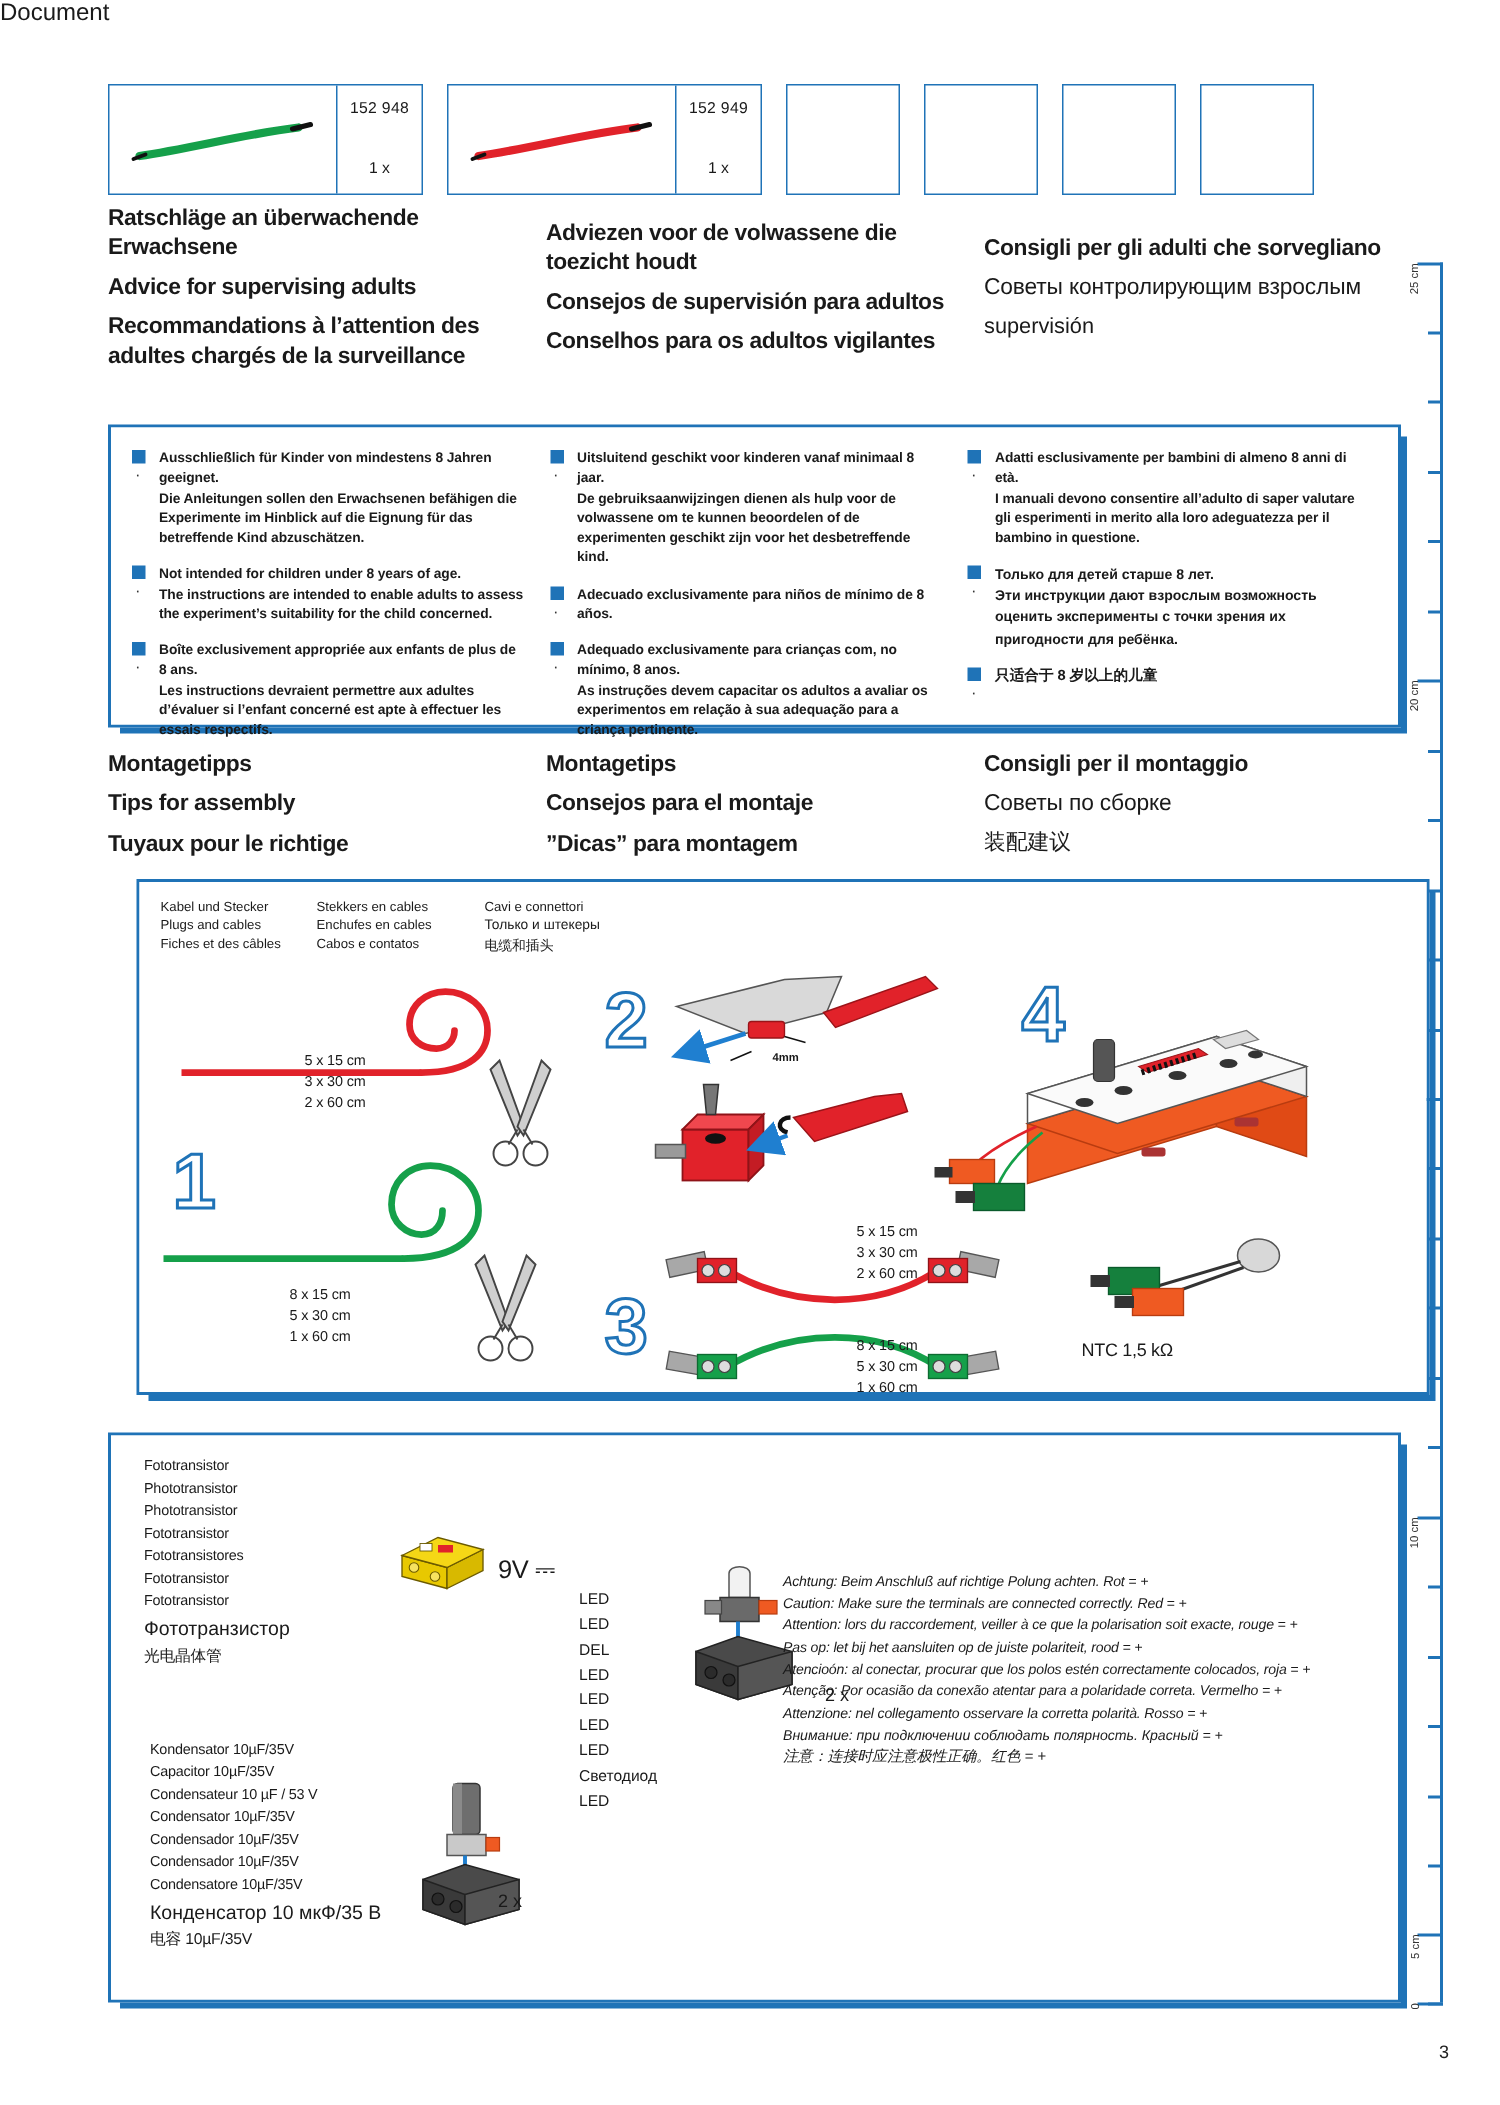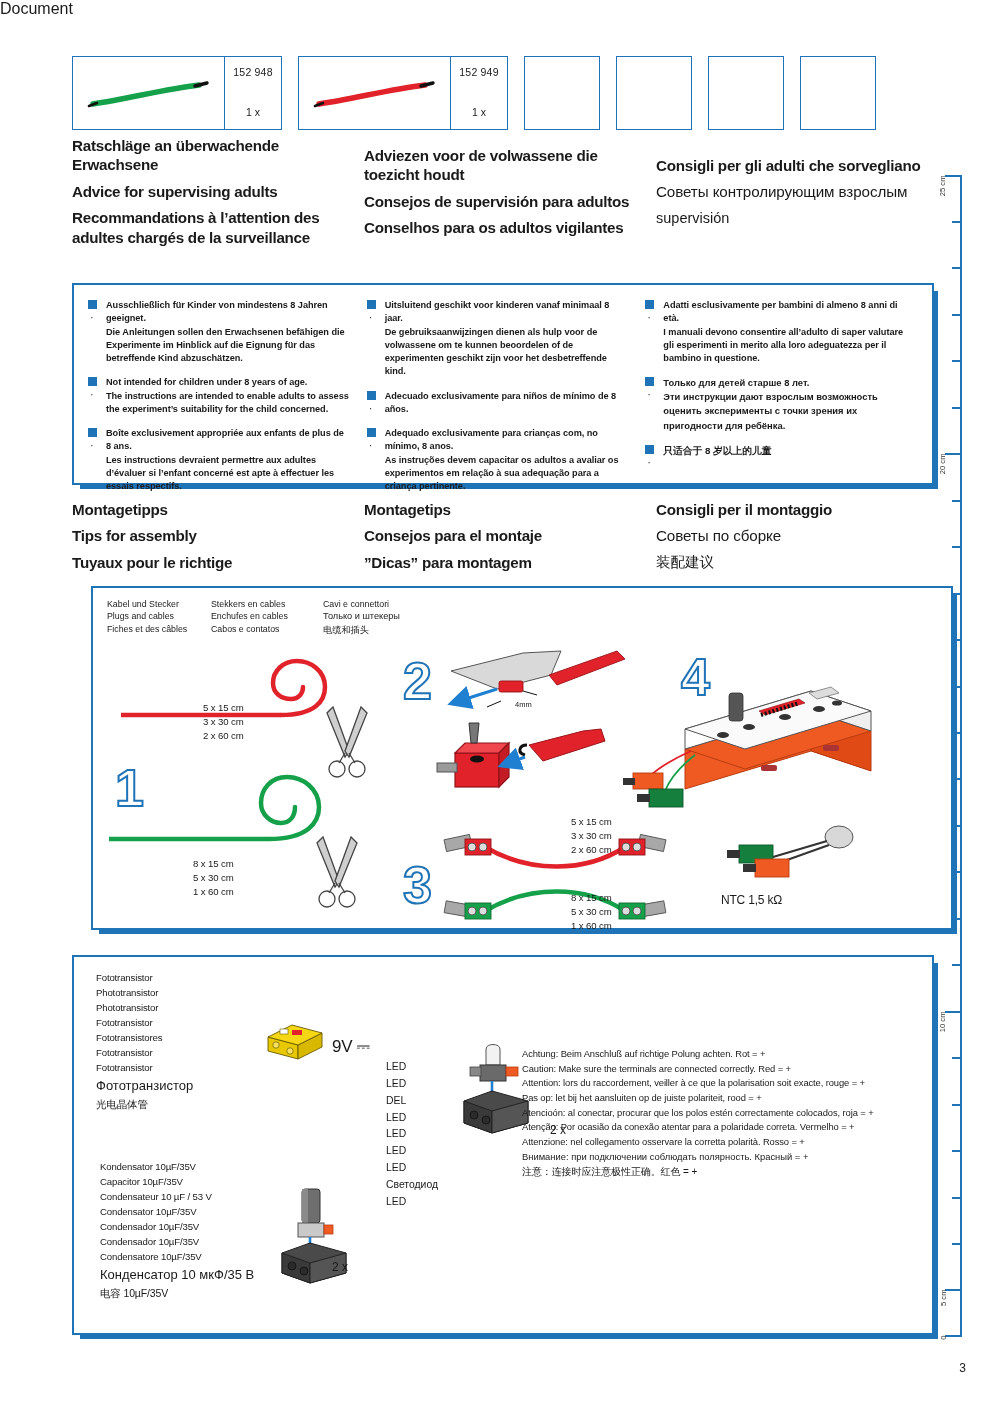--- a/index.html
+++ b/index.html
@@ -370,21 +370,21 @@
           <rect x="58" y="36" width="24" height="11" rx="2" fill="#e1222a" stroke="#9b1419" stroke-width=".9"></rect>
           <path d="M56,44 L12,58" stroke="#1f7fd0" stroke-width="3" marker-end="url(#a2)"></path>
           <defs>
             <marker id="a2" markerWidth="8" markerHeight="8" refX="6" refY="4" orient="auto">
               <path d="M0,0 L8,4 L0,8 Z" fill="#1f7fd0"></path>
             </marker>
           </defs>
           <path d="M46,62 L60,56" stroke="#111" stroke-width="1"></path>
           <path d="M96,50 L82,46" stroke="#111" stroke-width="1"></path>
         </svg>
-        <div class="mm-label" style="left:422px; top:63px;">4mm</div>
+        <div class="mm-label" style="left:422px; top:63px;font-weight:bold;">4mm</div>
 
         <svg style="position:absolute; left:340px; top:82px;" width="220" height="80">
           <rect x="22" y="34" width="44" height="34" fill="#e1222a" stroke="#8f1318" stroke-width="1.2"></rect>
           <path d="M22,34 L32,24 L76,24 L66,34 Z" fill="#f0474e" stroke="#8f1318" stroke-width="1.2"></path>
           <path d="M66,34 L76,24 L76,58 L66,68 Z" fill="#c41c24" stroke="#8f1318" stroke-width="1.2"></path>
           <ellipse cx="44" cy="40" rx="7" ry="3.5" fill="#111"></ellipse>
           <rect x="4" y="44" width="20" height="9" fill="#9a9a9a" stroke="#555" stroke-width="1"></rect>
           <path d="M36,4 L46,4 L44,24 L38,24 Z" fill="#777" stroke="#333" stroke-width="1"></path>
           <path d="M96,26 L150,12 L168,10 L172,22 L110,42 Z" fill="#e1222a" stroke="#9b1419" stroke-width="1"></path>
           <path d="M94,26 C86,26 84,34 92,36" stroke="#111" stroke-width="3" fill="none"></path>
@@ -566,21 +566,21 @@
           <rect x="52" y="40" width="9" height="9" fill="#ef5a22" stroke="#b83c10" stroke-width=".8"></rect>
           <path d="M38,52 L38,66" stroke="#1f7fd0" stroke-width="2.6"></path>
           <path d="M10,68 L38,58 L74,68 L74,88 L38,98 L10,88 Z" fill="#4a4a4a" stroke="#222" stroke-width="1"></path>
           <path d="M10,68 L38,78 L38,98 L10,88 Z" fill="#3a3a3a" stroke="#222" stroke-width="1"></path>
           <path d="M38,78 L74,68 L74,88 L38,98 Z" fill="#555" stroke="#222" stroke-width="1"></path>
           <circle cx="20" cy="81" r="4" fill="#2b2b2b" stroke="#111" stroke-width=".8"></circle>
           <circle cx="32" cy="86" r="4" fill="#2b2b2b" stroke="#111" stroke-width=".8"></circle>
         </svg>
         <div class="qty" style="left:258px; top:303px;">2 x</div>
 
-        <div class="warn-pol" style="left:448px; top:90px;">
+        <div class="warn-pol" style="left:448px; top:90px;font-style:italic;">
           <div>Achtung: Beim Anschluß auf richtige Polung achten. Rot  =  +</div>
           <div>Caution: Make sure the terminals are connected correctly. Red  =  +</div>
           <div>Attention: lors du raccordement, veiller à ce que la polarisation soit exacte, rouge  =  +</div>
           <div>Pas op: let bij het aansluiten op de juiste polariteit, rood  =  +</div>
           <div>Atencioón: al conectar, procurar que los polos estén correctamente colocados, roja  =  +</div>
           <div>Atenção: Por ocasião da conexão atentar para a polaridade correta. Vermelho  =  +</div>
           <div>Attenzione: nel collegamento osservare la corretta polarità. Rosso  =  +</div>
           <div class="cy">Внимание: при подключении соблюдать полярность. Красный = +</div>
           <div class="cjk">注意：连接时应注意极性正确。红色 = +</div>
         </div>

